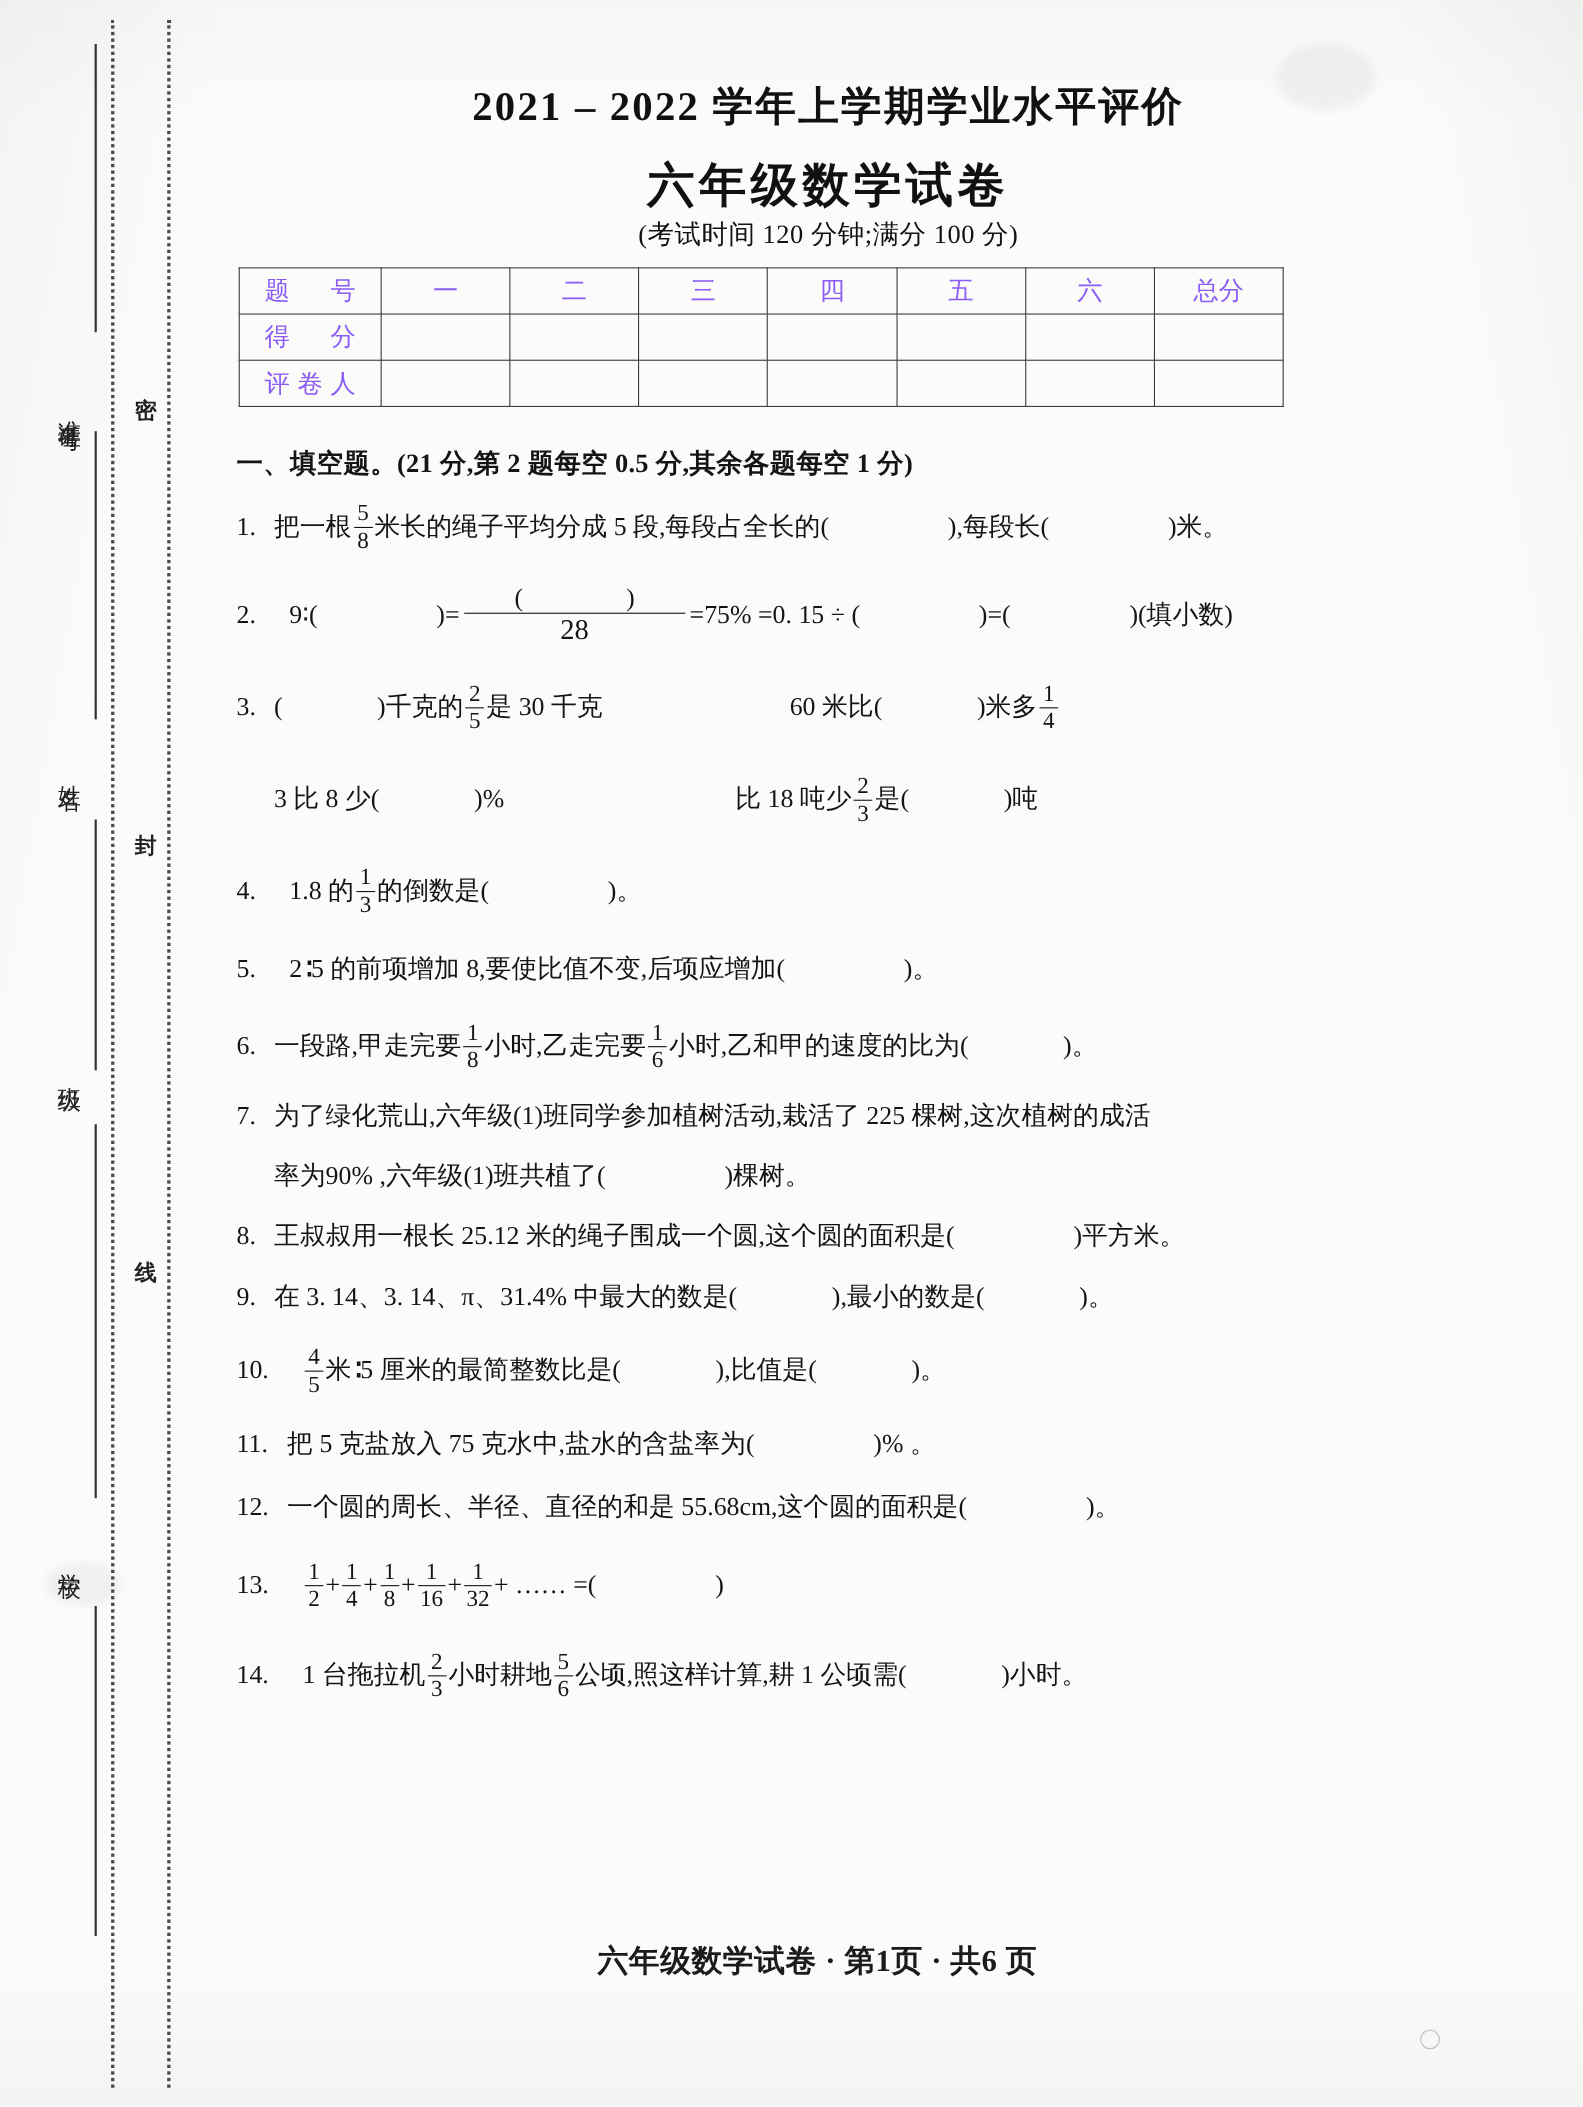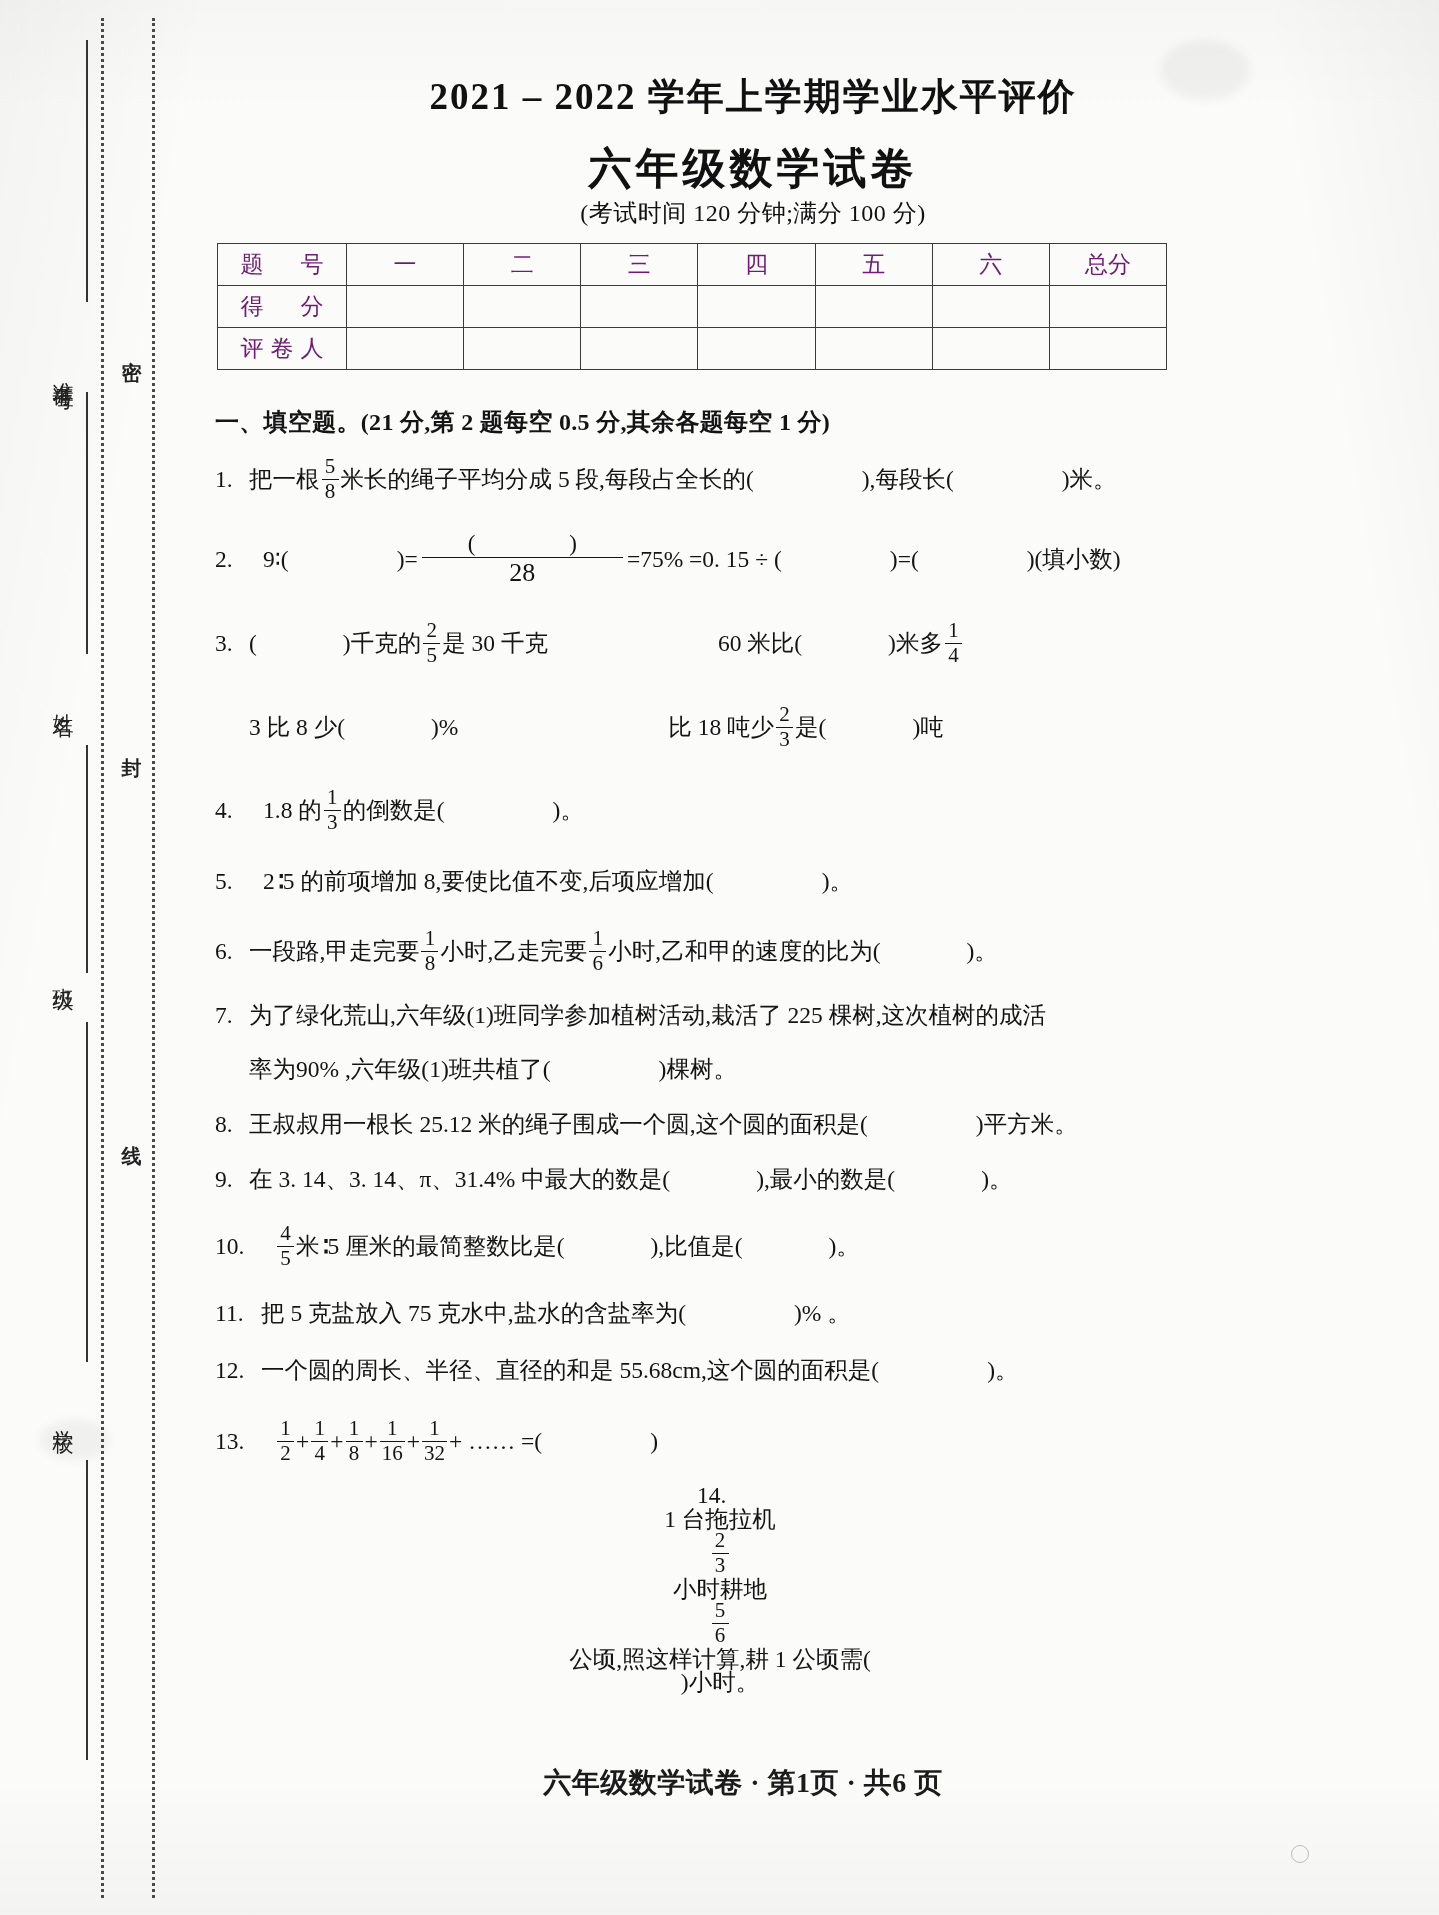--- a/index.html
+++ b/index.html
@@ -125,21 +125,21 @@
     width: 950px;
     border-collapse: collapse;
     table-layout: fixed;
   }
   #score-table td {
     border: 1.6px solid #3b3b3b;
     height: 41px;
     text-align: center;
     vertical-align: middle;
     font-size: 23px;
-    color: #701a75;
+    color: #8b5cf6;
     padding: 0;
   }
   #score-table td.rowhead {
     width: 128px;
     letter-spacing: 7px;
     text-indent: 7px;
   }
   #score-table td.colhead {
     font-size: 23px;
   }
@@ -544,21 +544,21 @@
         <span class="frac">
           <span class="n">1</span>
           <span class="bar"></span>
           <span class="d">32</span>
         </span>
         <span>+ …… =(</span>
         <span class="blank"></span>
         <span>)</span>
       </div>
 
-      <div class="q" style="min-height:80px;flex-direction:column;">
+      <div class="q" style="min-height:80px;">
         <span class="num wide">14.</span>
         <span class="gap-sm"></span>
         <span>1 台拖拉机</span>
         <span class="frac">
           <span class="n">2</span>
           <span class="bar"></span>
           <span class="d">3</span>
         </span>
         <span>小时耕地</span>
         <span class="frac">

